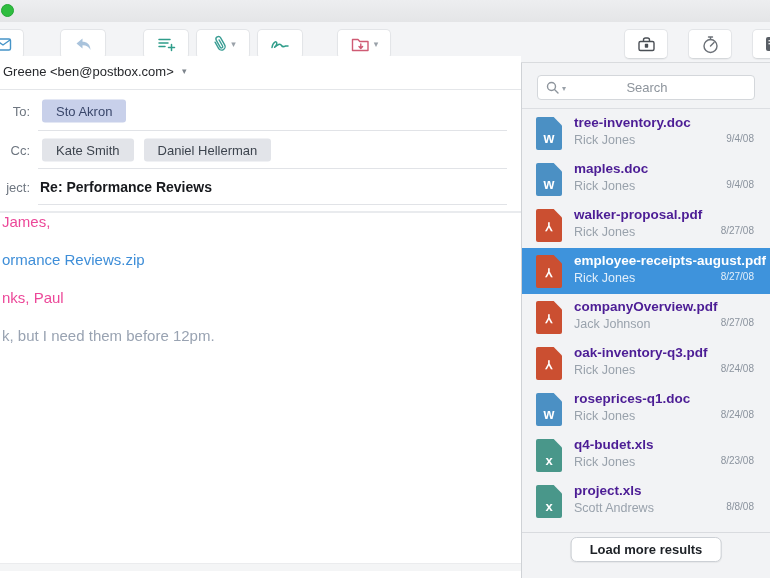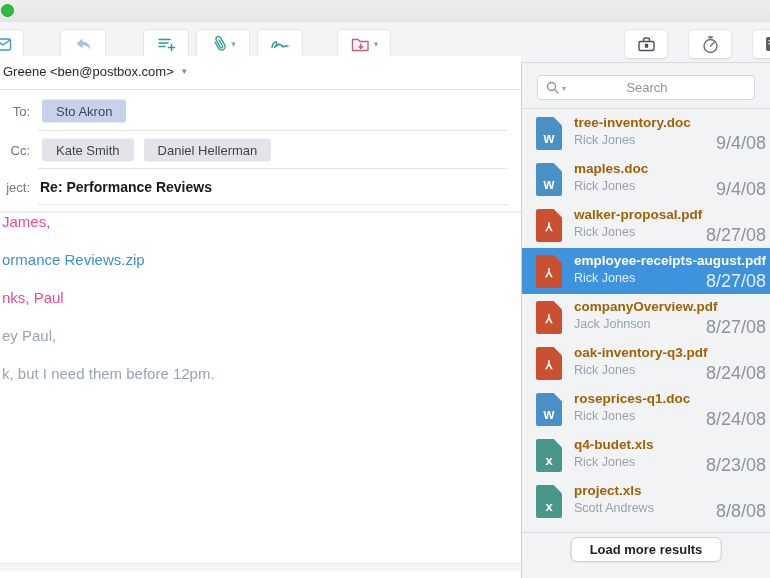--- a/index.html
+++ b/index.html
@@ -74,23 +74,23 @@
   .file-row { position:relative; width:100%; height:46px; }
   .file-row.selected { background:#3e93dc; }
   .file-icon { position:absolute; left:14px; top:7px; width:26px; height:33px;
     border-radius:2px; clip-path:polygon(0 0, 68% 0, 100% 26%, 100% 100%, 0 100%);
     display:flex; align-items:flex-end; justify-content:center;
     color:#fff; font-weight:700; padding-bottom:4px; }
   .file-icon.doc { background:#4b90c4; font-size:14px; }
   .file-icon.pdf { background:#cb4f31; font-size:12px; padding-bottom:7px; }
   .file-icon.xls { background:#49978a; font-size:13px; }
   .file-name { position:absolute; left:52px; top:5px; font-size:13.5px; font-weight:700;
-    color:#a16207; white-space:nowrap; }
+    color:#4c1d95; white-space:nowrap; }
   .file-sender { position:absolute; left:52px; top:23px; font-size:12.5px; color:#99a2ac; }
-  .file-date { position:absolute; right:4px; top:23px; font-size:18px; color:#8b939e; }
+  .file-date { position:absolute; right:16px; top:23px; font-size:10px; color:#8b939e; }
   .file-row.selected .file-name { color:#fff; }
   .file-row.selected .file-sender, .file-row.selected .file-date { color:#e3effa; }
 
   .sidebar-footer { position:absolute; left:0; bottom:0; width:100%; height:46px;
     border-top:1px solid #d9dbdf; }
   .load-more-btn { position:absolute; left:50%; top:4px; transform:translateX(-50%);
     background:#fff; border:1px solid #ccd0d5; border-radius:6px; height:25px;
     padding:0 18px; font-size:13px; font-weight:700; color:#1d2126; white-space:nowrap;
     font-family:"Liberation Sans",sans-serif; box-shadow:0 1px 1px rgba(0,0,0,.05); }
 
@@ -220,21 +220,20 @@
       <span class="subj-value">Re: Performance Reviews</span>
       <div class="hdr-underline"></div>
     </div>
 
     <div class="hdr-bottom-divider"></div>
 
     <div class="body-area" id="body-area">
         <div class="body-line ">James,</div>
         <div class="body-line link">ormance Reviews.zip</div>
         <div class="body-line ">nks, Paul</div>
-        <div class="body-line quoted quoted-first">ey Paul,</div>
         <div class="body-line quoted">k, but I need them before 12pm.</div>
       </div>
 
     <div class="bottom-strip"></div>
   </div>
 
   <div class="v-divider"></div>
 
   <div class="sidebar">
 

